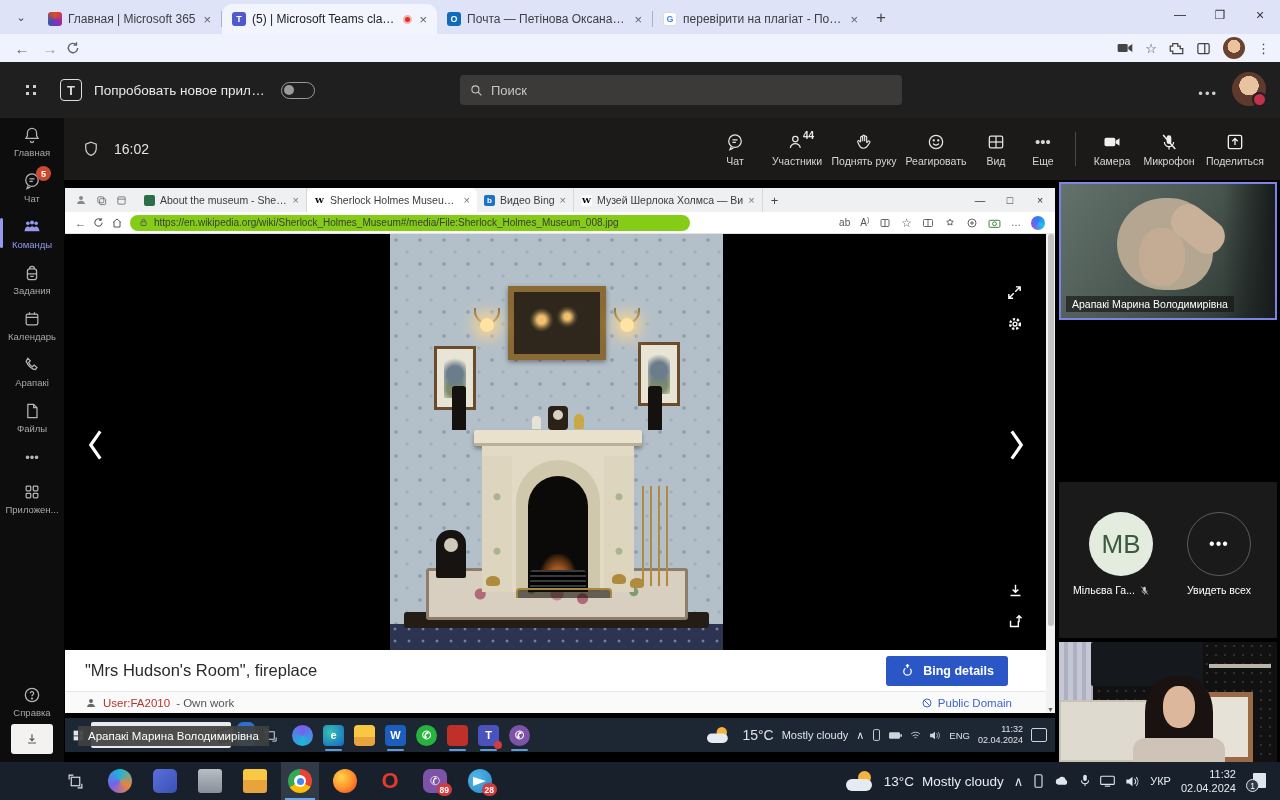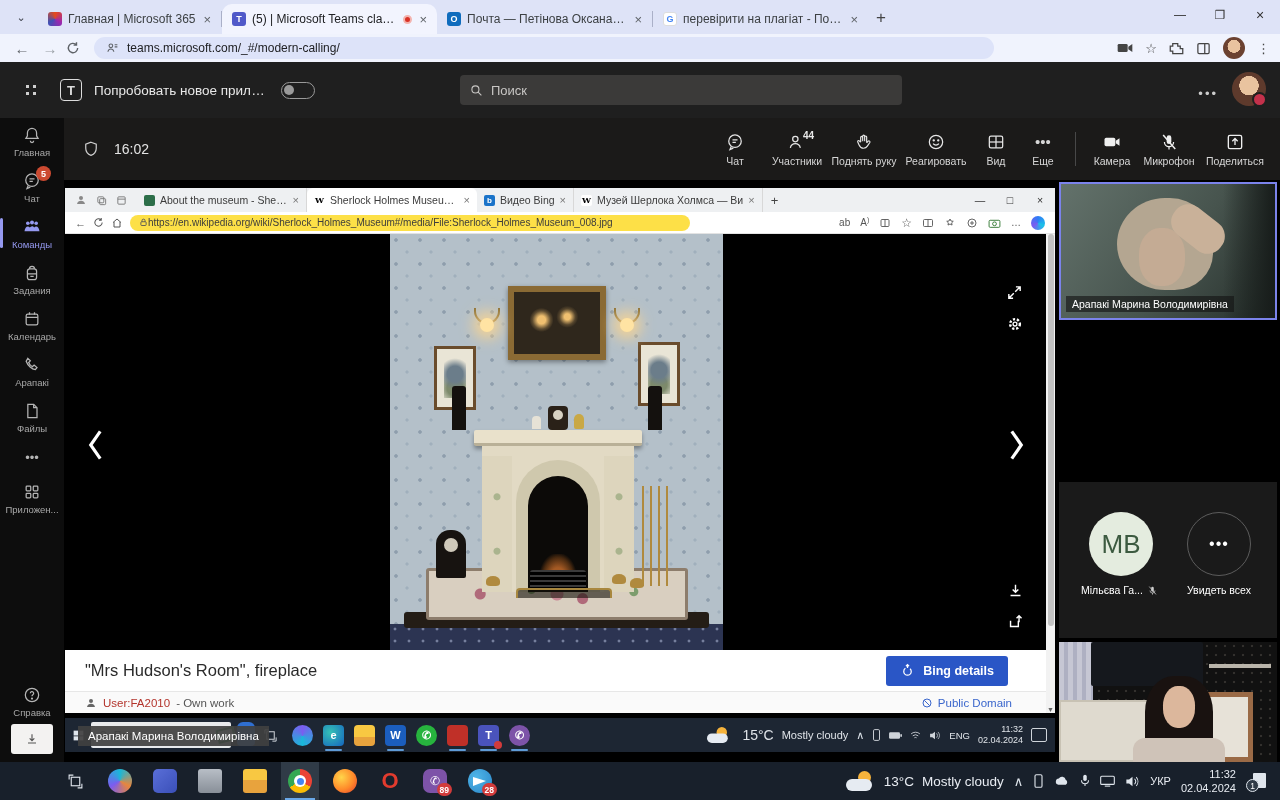--- a/index.html
+++ b/index.html
@@ -72,21 +72,21 @@
   .shared{position:absolute;left:1px;top:8px;width:990px;height:564px;background:#000}
   .etabbar{position:absolute;left:0;top:0;width:990px;height:24px;background:#eef0f2;display:flex;align-items:center;font-size:10.5px;color:#3b3b3b}
   .eleft{display:flex;align-items:center;gap:9px;padding:0 10px;color:#555}
   .etab{height:24px;display:flex;align-items:center;gap:5px;padding:0 7px;border-right:1px solid #d8d8d8;max-width:170px}
   .etab.active{background:#fff;border-radius:6px 6px 0 0;border-right:none}
   .etab .efav{width:11px;height:11px;border-radius:2px;flex:0 0 11px;display:flex;align-items:center;justify-content:center;color:#fff;font-size:8px;font-weight:bold}
   .etab .x{color:#777;font-size:11px}
   .ewin{margin-left:auto;display:flex;align-items:center;gap:0}
   .ewin span{width:30px;text-align:center;font-size:10.5px;color:#333}
   .ebar{position:absolute;left:0;top:24px;width:990px;height:22px;background:#fff;border-bottom:1px solid #e3e3e3;display:flex;align-items:center;gap:7px;padding:0 10px;font-size:11px;color:#555}
-  .epill{flex:0 0 560px;height:16px;background:#fde047;border-radius:9px;display:flex;align-items:center;padding:0 9px;font-size:10px;color:#3c3c3c}
+  .epill{flex:0 0 560px;height:16px;background:#84cc16;border-radius:9px;display:flex;align-items:center;gap:6px;padding:0 9px;font-size:10px;color:#3c3c3c}
   .eicons{margin-left:auto;display:flex;align-items:center;gap:10px;color:#555;font-size:10px}
   .copilot{width:14px;height:14px;border-radius:50%;background:conic-gradient(#2f7cf6,#19c3e8,#7b5cf0,#2f7cf6)}
 
   
   .viewer{position:absolute;left:0;top:46px;width:981px;height:416px;background:#000;overflow:hidden}
   .vscroll{position:absolute;right:0px;top:46px;width:9px;height:479px;background:#f2f2f2}
   .vscroll .thumb{position:absolute;left:1.5px;top:0;width:6px;height:392px;background:#c2c2c2;border-radius:3px}
   .vscroll .arr{position:absolute;left:0;bottom:0;width:9px;text-align:center;font-size:7px;color:#666}
   .vico{color:#fff}
   .chev-l{left:18px;top:192px}
@@ -265,28 +265,20 @@
   </div>
 
   <div class="ab ctoolbar">
     <span class="navic">←</span>
     <span class="navic" style="color:#9aa0a6">→</span>
     <span class="navic">
       <svg width="14" height="14" viewBox="0 0 24 24" fill="none" stroke="#5f6368" stroke-width="2.4">
           <path d="M20 12a8 8 0 1 1-2.3-5.6M18 2v5h-5"></path>
         </svg>
     </span>
-    <div class="omni">
-      <svg width="13" height="13" viewBox="0 0 24 24" fill="none" stroke="#5f6368" stroke-width="2">
-          <circle cx="9" cy="7" r="3.4"></circle>
-          <path d="M3.5 18c.8-3.4 2.9-5 5.5-5s4.7 1.6 5.5 5"></path>
-          <path d="M16 5h5M16 9h5"></path>
-        </svg>
-      <span>teams.microsoft.com/_#/modern-calling/</span>
-    </div>
     <div class="cticons">
       <svg width="16" height="14" viewBox="0 0 24 20" fill="#444">
           <rect x="1" y="4" width="15" height="12" rx="2"></rect>
           <path d="M17 8l6-4v12l-6-4z"></path>
         </svg>
       <span>☆</span>
       <svg width="15" height="15" viewBox="0 0 24 24" fill="none" stroke="#444" stroke-width="2">
           <path d="M10 4h4v4h4v4h4v8H6v-4H2v-8h4V4h4z"></path>
         </svg>
       <svg width="15" height="15" viewBox="0 0 24 24" fill="none" stroke="#444" stroke-width="2">
@@ -739,21 +731,21 @@
           <div class="hand"></div>
           <div class="shade"></div>
         <div class="plabel">
             <span class="ell">Арапакі Марина Володимирівна</span>
           </div>
       </div>
 
 
       <div class="ptile t3">
         <div class="av">MB</div>
-        <div class="nm" style="left:22px;max-width:100px">
+        <div class="nm" style="left:14px;max-width:100px">
           <span class="ell">Мільєва Га...</span>
           <svg width="11" height="11" viewBox="0 0 24 24">
               <rect x="9.2" y="4" width="5.6" height="10.5" rx="2.8" fill="#ccc"></rect>
               <path d="M6.5 12a5.5 5.5 0 0 0 11 0" stroke="#ccc" stroke-width="1.6" fill="none"></path>
               <line x1="12" y1="17.5" x2="12" y2="21" stroke="#ccc" stroke-width="1.6"></line>
               <line x1="5" y1="3.5" x2="19.5" y2="20.5" stroke="#ccc" stroke-width="1.8"></line>
             </svg>
         </div>
         <div class="seeall">•••</div>
         <div class="nm" style="left:128px">Увидеть всех</div>

